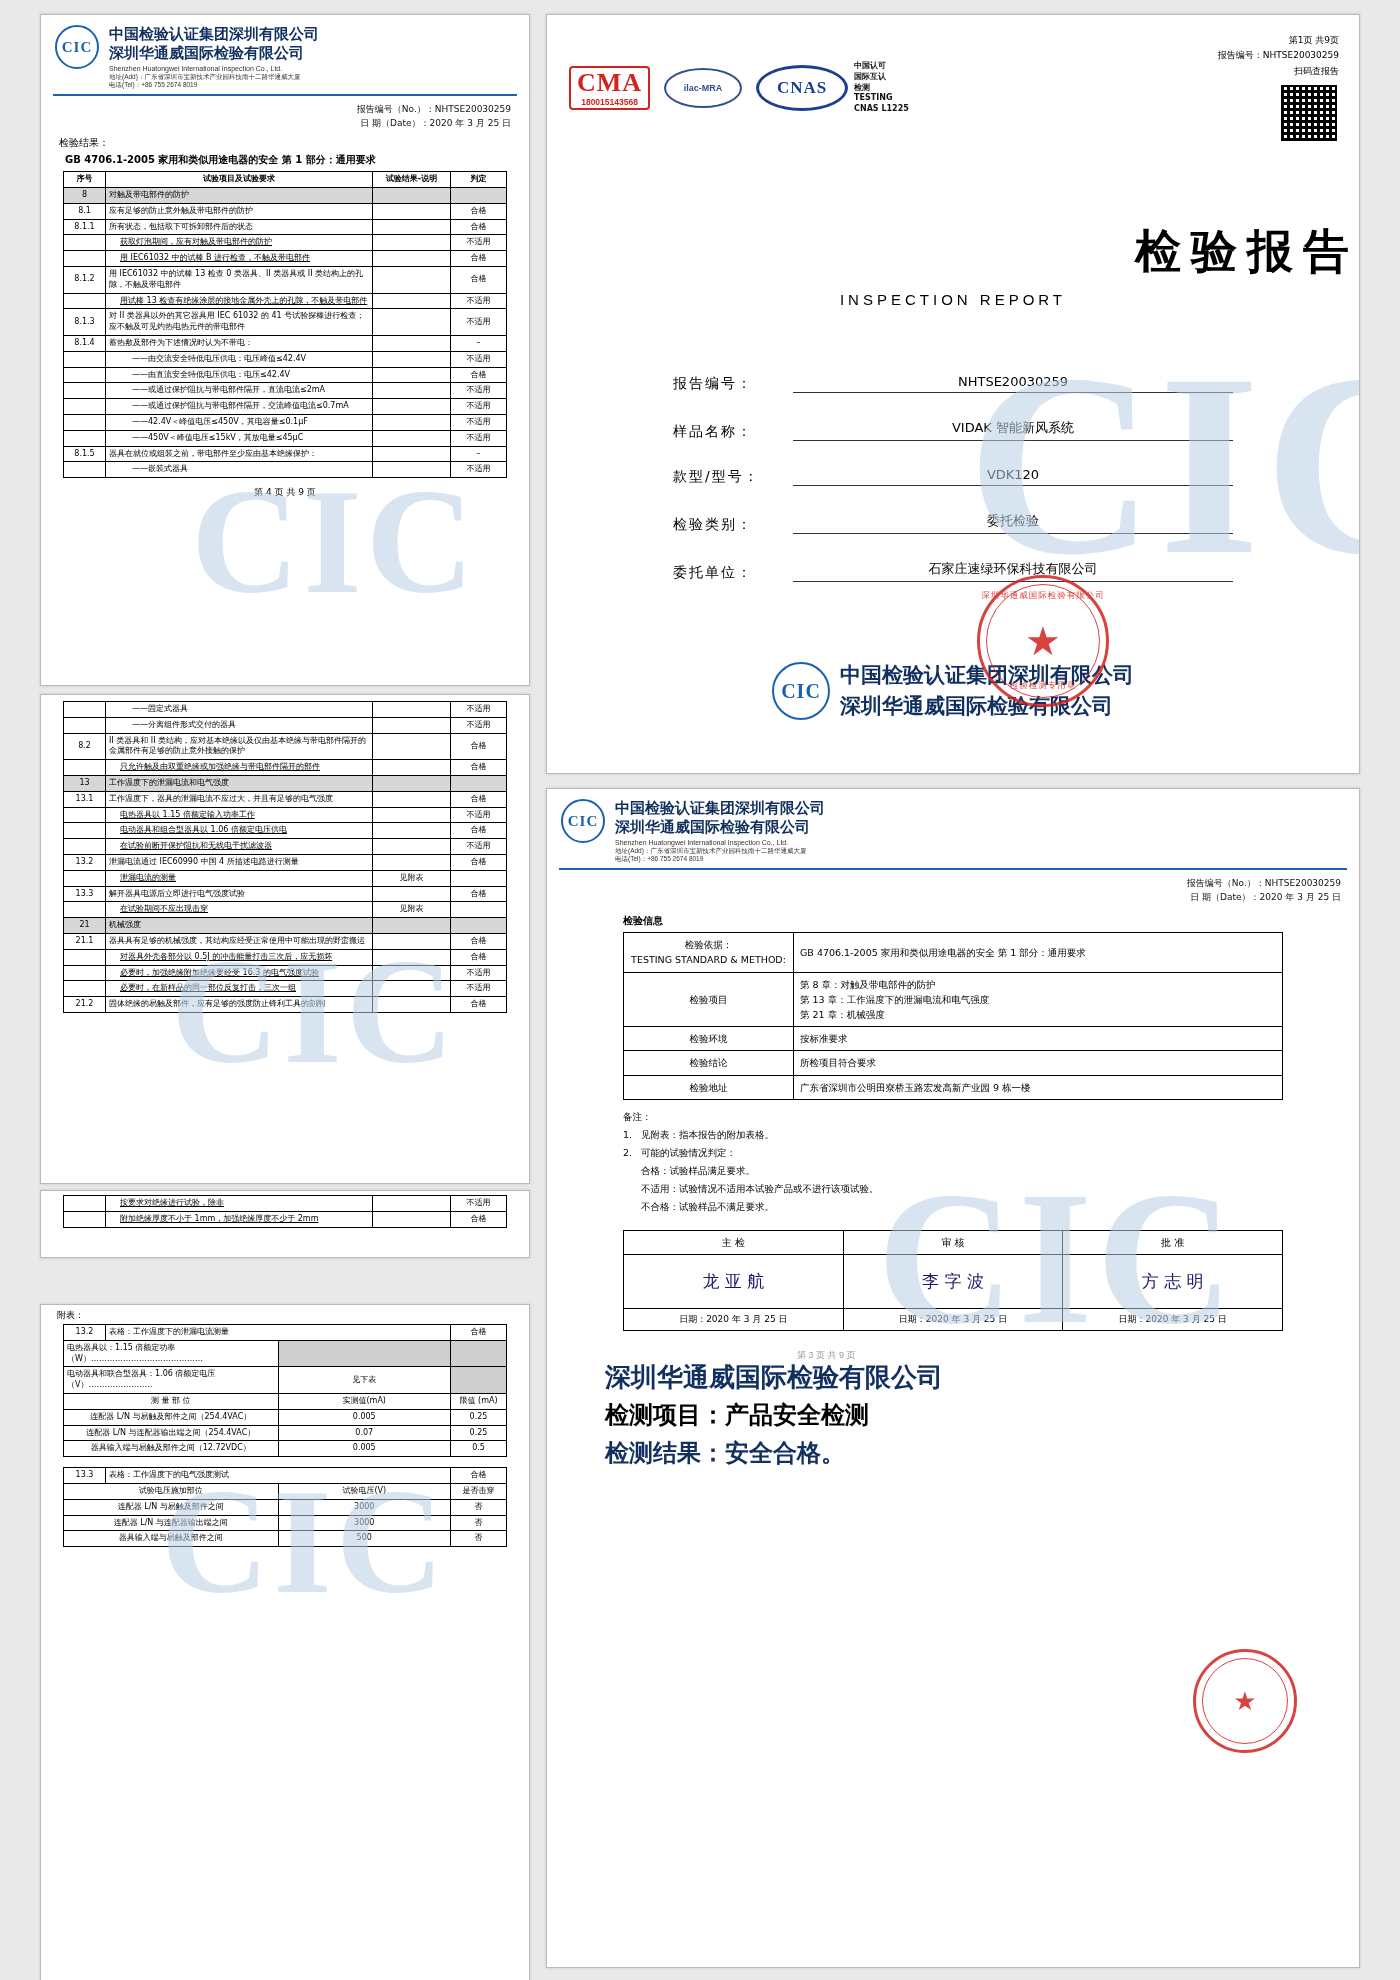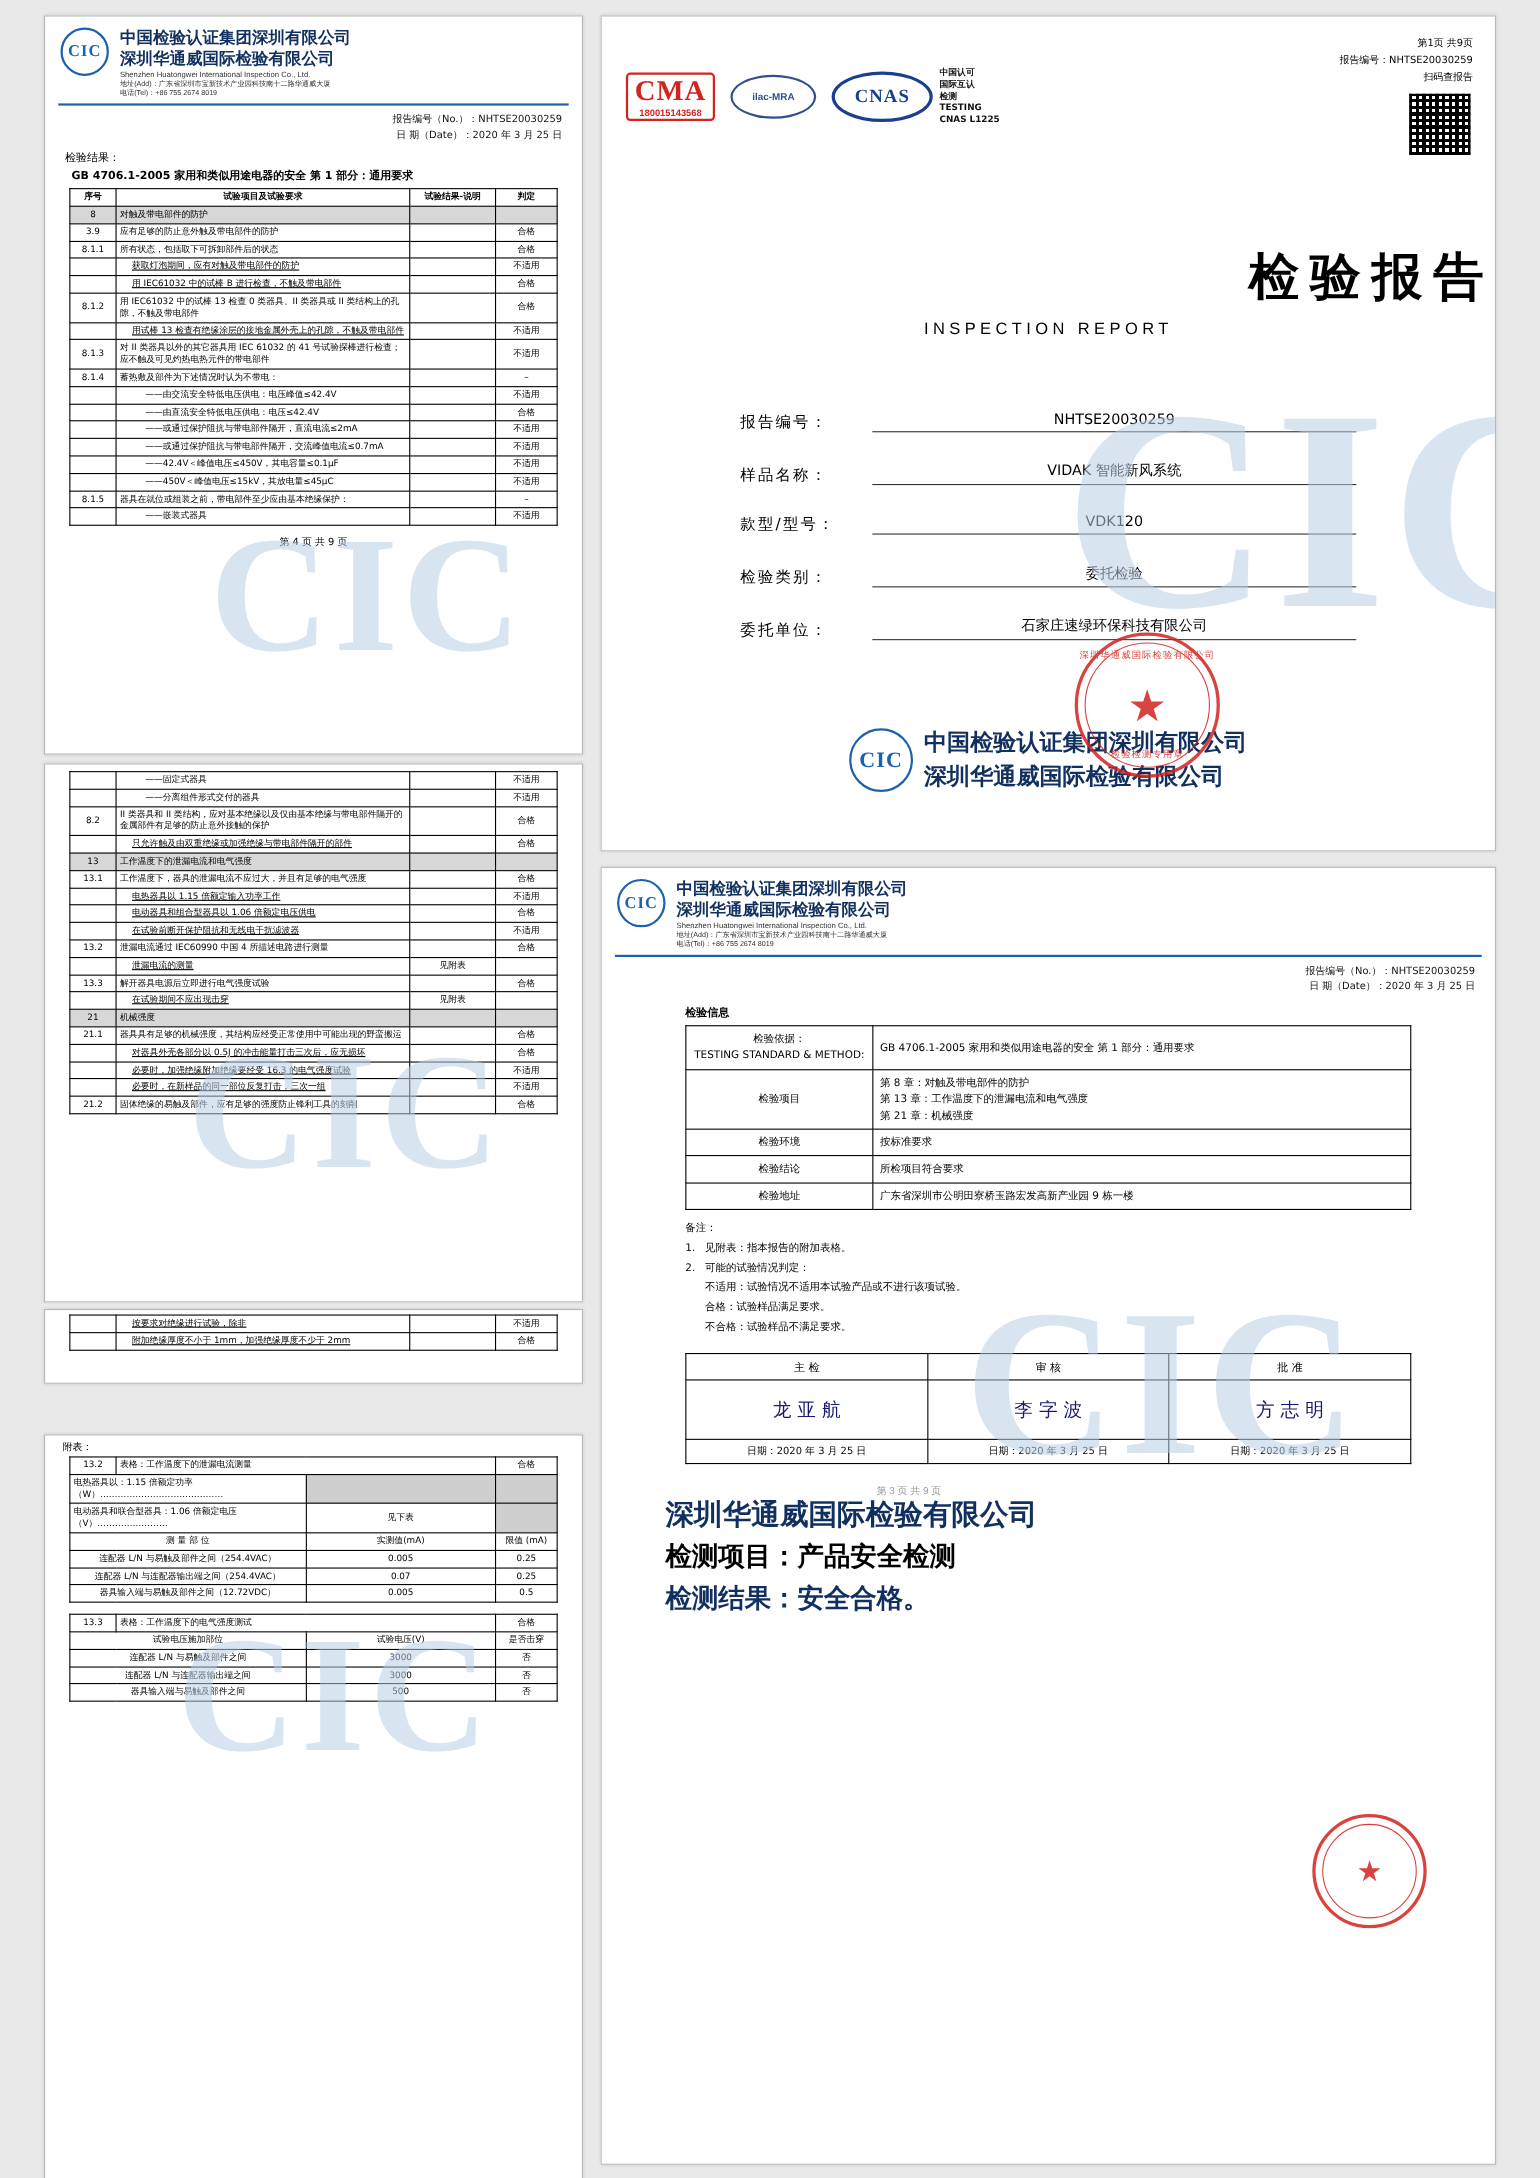--- a/index.html
+++ b/index.html
@@ -233,21 +233,21 @@
         </tr>
       </thead>
       <tbody id="tb-p4">
           <tr>
             <td class="c-no grey">8</td>
             <td class="c-item grey">对触及带电部件的防护</td>
             <td class="c-res grey"></td>
             <td class="c-ver grey"></td>
           </tr>
           <tr>
-            <td class="c-no">3.9</td>
+            <td class="c-no">8.1</td>
             <td class="c-item">应有足够的防止意外触及带电部件的防护</td>
             <td class="c-res"></td>
             <td class="c-ver">合格</td>
           </tr>
           <tr>
             <td class="c-no">8.1.1</td>
             <td class="c-item">所有状态，包括取下可拆卸部件后的状态</td>
             <td class="c-res"></td>
             <td class="c-ver">合格</td>
           </tr>
@@ -686,25 +686,25 @@
           <div class="nrow">
             <span class="nnum">1.</span>
             <span>见附表：指本报告的附加表格。</span>
           </div>
           <div class="nrow">
             <span class="nnum">2.</span>
             <span>可能的试验情况判定：</span>
           </div>
           <div class="nrow">
             <span class="nnum"></span>
-            <span>不适用：试验情况不适用本试验产品或不进行该项试验。</span>
+            <span>合格：试验样品满足要求。</span>
           </div>
           <div class="nrow">
             <span class="nnum"></span>
-            <span>合格：试验样品满足要求。</span>
+            <span>不适用：试验情况不适用本试验产品或不进行该项试验。</span>
           </div>
           <div class="nrow">
             <span class="nnum"></span>
             <span>不合格：试验样品不满足要求。</span>
           </div>
         </div>
     </div>
 
     <table class="sign">
       <tbody>

